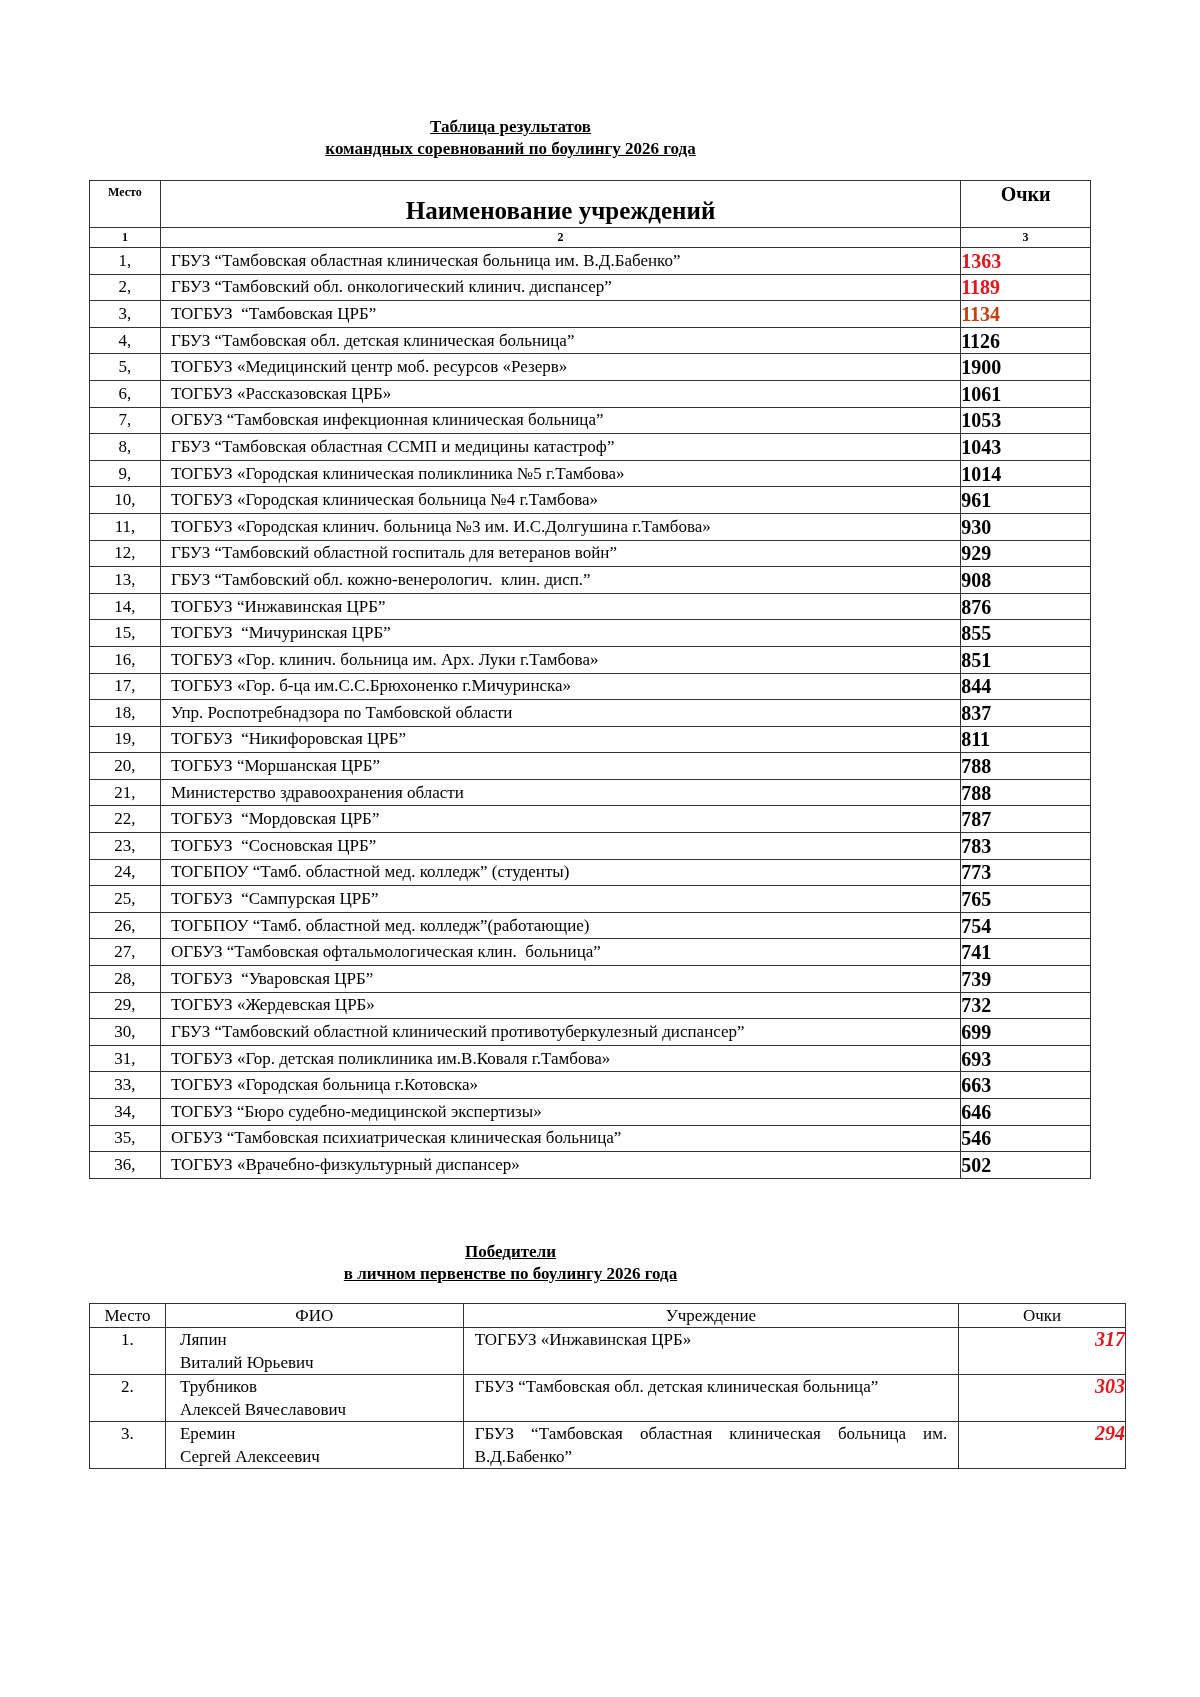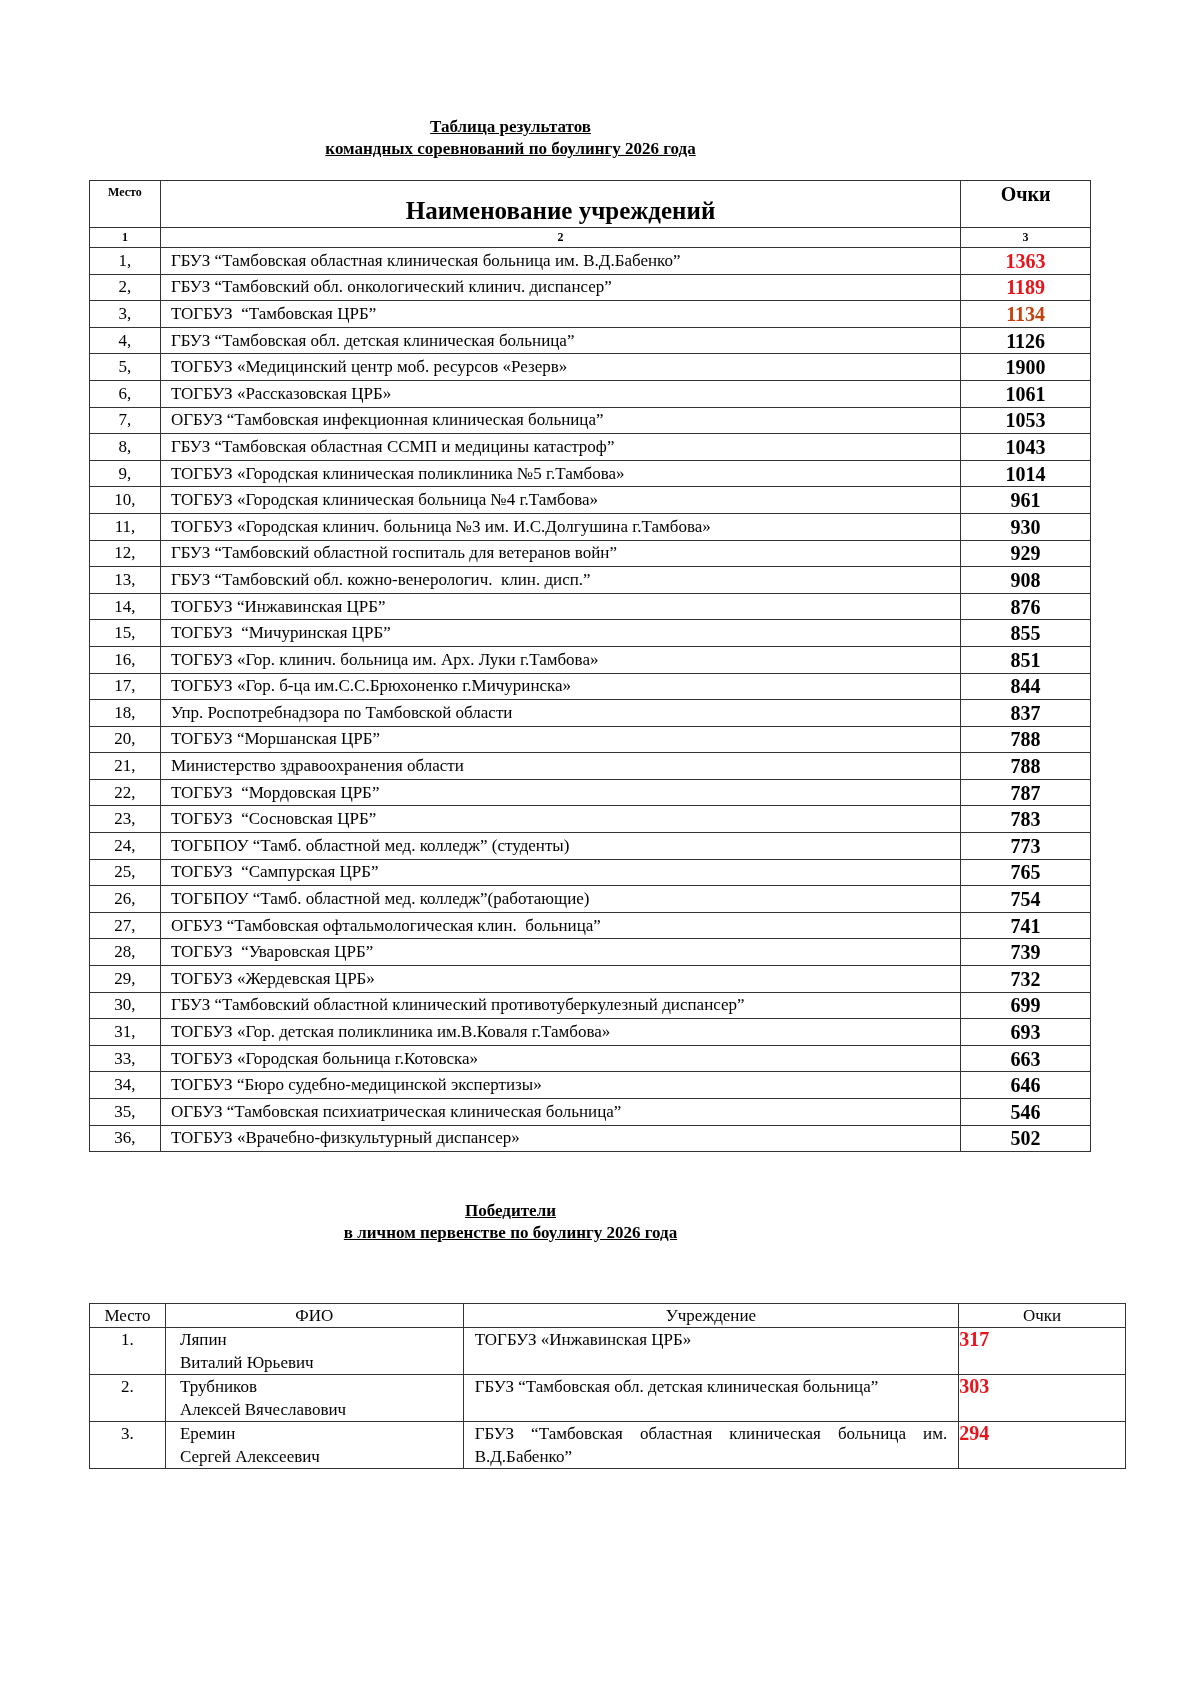--- a/index.html
+++ b/index.html
@@ -6,53 +6,53 @@
   body {
     width: 1200px; height: 1697px; position: relative; overflow: hidden;
     font-family: "Liberation Serif", "DejaVu Serif", serif; color: #000;
   }
   .title {
     position: absolute; left: 0; width: 1021px; text-align: center;
     font-weight: bold; font-size: 17px; line-height: 22px;
   }
   .title span { text-decoration: underline; }
   #t1-title { top: 116px; }
-  #t2-title { top: 1200px; }
+  #t2-title { top: 1241px; }
 
   table { border-collapse: collapse; position: absolute; }
   td, th { border: 1.5px solid #333; padding: 0; }
 
   
   #team-table { left: 89px; top: 180px; width: 1002px; }
   #team-table col.c-place { width: 71px; }
   #team-table col.c-name  { width: 801px; }
   #team-table col.c-score { width: 130px; }
   #team-table .hdr-row td { height: 42px; vertical-align: top; }
   .hdr-place { font-size: 12px; font-weight: bold; text-align: center; padding-top: 4px !important; }
   .hdr-name  { font-size: 25px; font-weight: bold; text-align: center; vertical-align: bottom !important; padding-bottom: 2px !important; }
   .hdr-score { font-size: 20px; font-weight: bold; text-align: center; padding-top: 2px !important; }
   #team-table .num-row td { height: 19px; font-size: 12px; font-weight: bold; text-align: center; line-height: 19px; }
   #team-table .data-row td { height: 25.6px; font-size: 17px; line-height: 24px; }
   .cell-place { text-align: center; }
   .cell-name  { padding-left: 10px !important; white-space: pre; }
-  .cell-score { text-align: center; font-weight: bold; font-size: 20px !important; }
+  .cell-score { font-weight: bold; font-size: 20px !important; }
   .red { color: #e8141b; }
 
   
   #winners-table { left: 89px; top: 1303px; width: 1037px; }
   #winners-table col.w-place { width: 76px; }
   #winners-table col.w-name  { width: 298px; }
   #winners-table col.w-inst  { width: 496px; }
   #winners-table col.w-score { width: 167px; }
   #winners-table th { font-weight: normal; font-size: 17px; height: 23px; line-height: 22px; }
   #winners-table td { font-size: 17px; line-height: 23px; vertical-align: top; height: 46px; }
   .w-place-cell { text-align: center; }
   .w-name-cell { padding-left: 14px !important; }
   .w-inst-cell { padding-left: 11px !important; padding-right: 11px !important; text-align: justify; text-align-last: left; }
-  .w-score-cell { text-align: left; font-weight: bold; font-size: 20px !important; }
+  .w-score-cell { text-align: right; font-weight: bold; font-size: 20px !important; font-style: italic; }
 </style>
 </head>
 <body>
 
 <div id="t1-title" class="title">
   <div><span>Таблица результатов</span></div>
   <div><span> командных соревнований по боулингу 2026 года</span></div>
 </div>
 
 <table id="team-table">
@@ -154,20 +154,25 @@
       </tr>
       <tr class="data-row">
         <td class="cell-place">17,</td>
         <td class="cell-name">ТОГБУЗ «Гор. б-ца им.С.С.Брюхоненко г.Мичуринска»</td>
         <td class="cell-score">844</td>
       </tr>
       <tr class="data-row">
         <td class="cell-place">18,</td>
         <td class="cell-name">Упр. Роспотребнадзора по Тамбовской области</td>
         <td class="cell-score">837</td>
+      </tr>
+      <tr class="data-row">
+        <td class="cell-place">19,</td>
+        <td class="cell-name">ТОГБУЗ  “Никифоровская ЦРБ”</td>
+        <td class="cell-score">811</td>
       </tr>
       <tr class="data-row">
         <td class="cell-place">20,</td>
         <td class="cell-name">ТОГБУЗ “Моршанская ЦРБ”</td>
         <td class="cell-score">788</td>
       </tr>
       <tr class="data-row">
         <td class="cell-place">21,</td>
         <td class="cell-name">Министерство здравоохранения области</td>
         <td class="cell-score">788</td>

